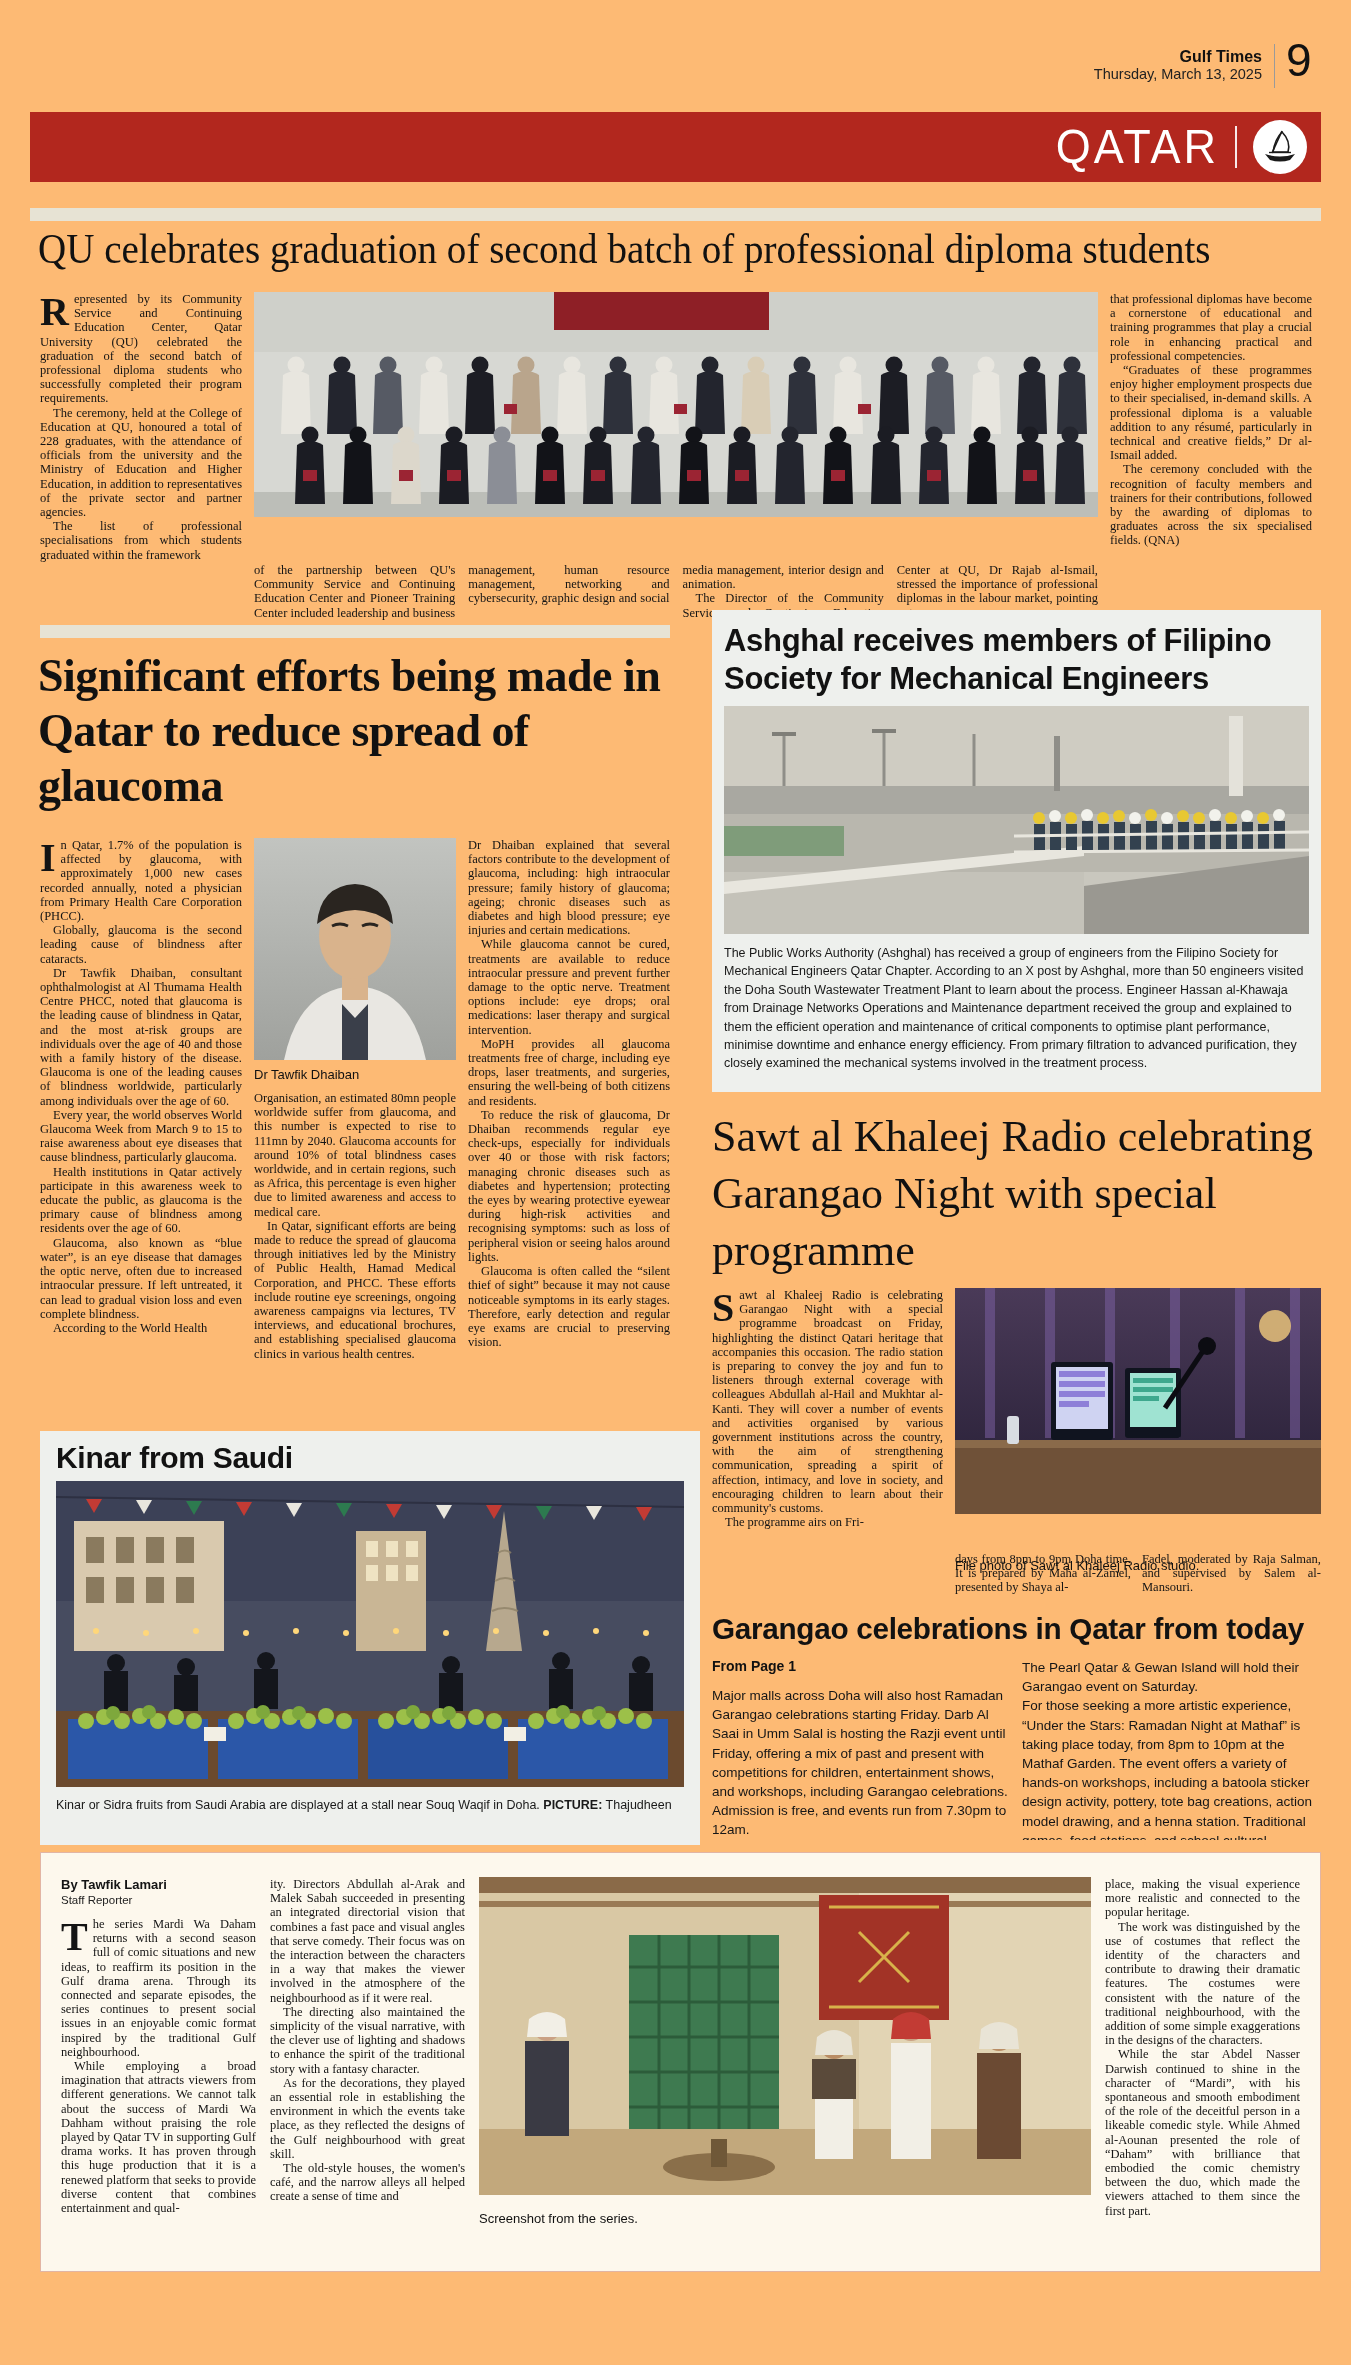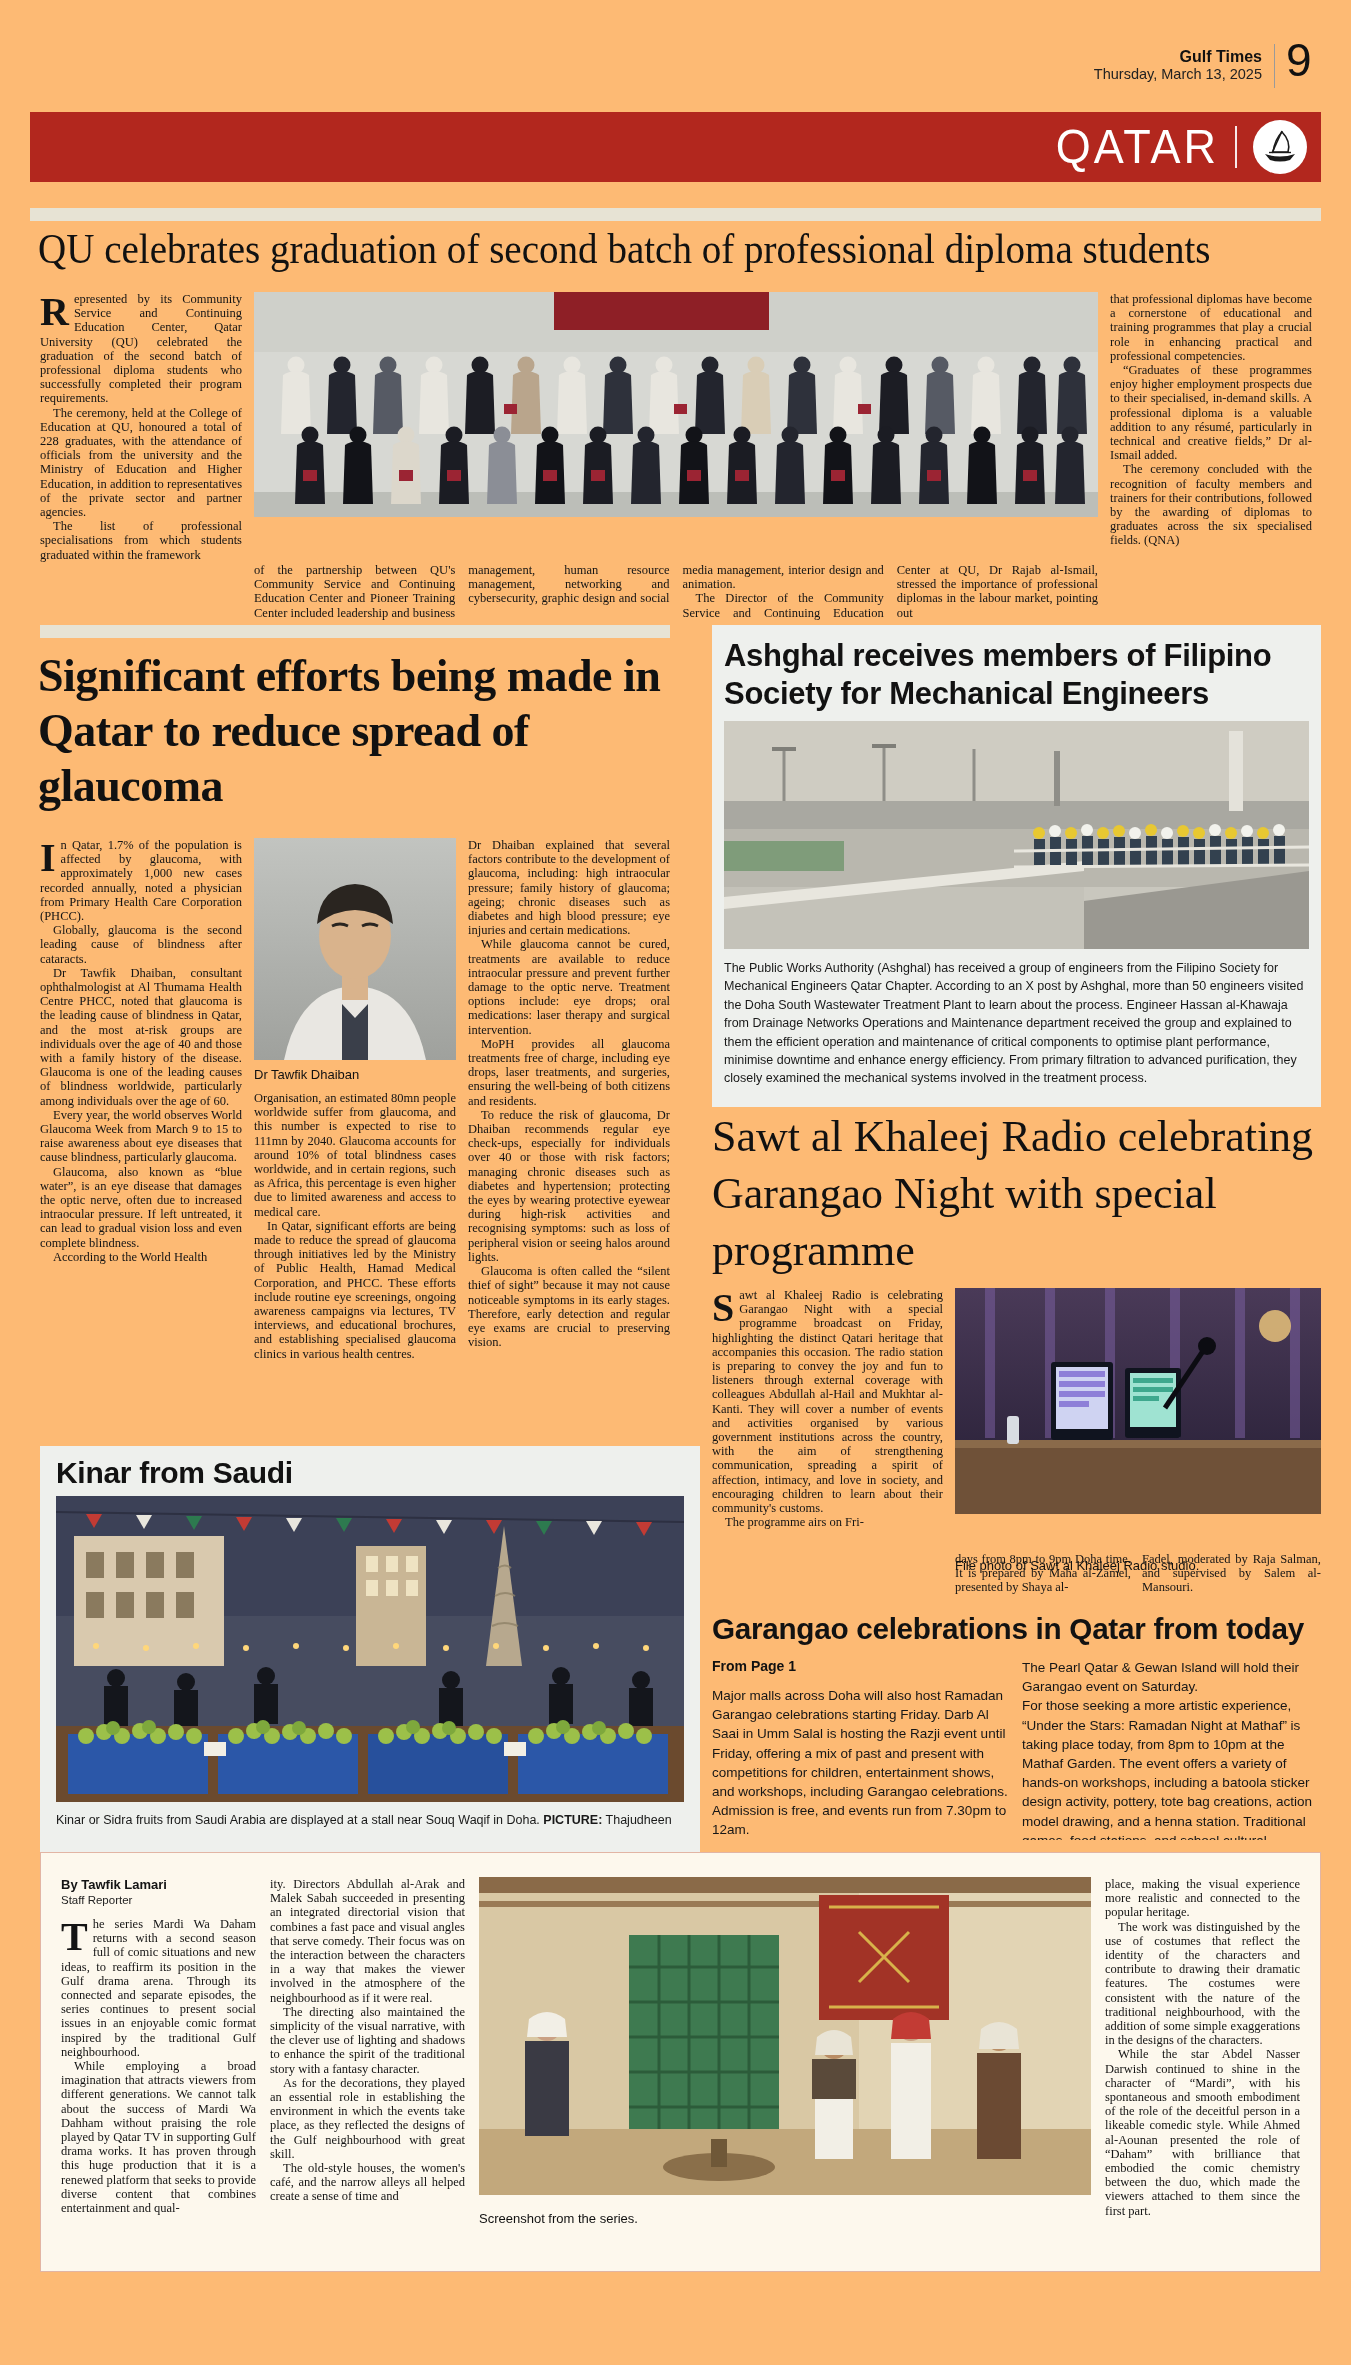--- a/index.html
+++ b/index.html
@@ -32,21 +32,21 @@
 
   
   .body-col{font-size:12.5px;line-height:14.2px;text-align:justify;overflow:hidden;}
   .body-col p{margin:0;}
   .body-col p + p{text-indent:13px;}
   .dc{float:left;font:bold 40px/33px "Liberation Serif",serif;padding:3px 5px 0 0;}
   .flow4{column-count:4;column-gap:13px;margin-top:37px;}
 
   .caption{font-family:"Liberation Sans",sans-serif;font-size:13px;line-height:17px;color:#111;}
   .caption-sm{font-family:"Liberation Sans",sans-serif;font-size:12.5px;line-height:18.4px;color:#191919;}
-  .panel{background:#eef0ed;margin-top:15px;}
+  .panel{background:#eef0ed;}
   .kicker{font-family:"Liberation Sans",sans-serif;font-weight:bold;font-size:14px;color:#111;}
   .sans-col{font-family:"Liberation Sans",sans-serif;font-size:13.5px;line-height:19.2px;color:#161616;overflow:hidden;}
   .sans-col p{margin:0;}
 
   .qtv-box{background:#fdf8ed;border:1px solid #e2b5a4;box-sizing:border-box;padding:10px 20px;}
   .byline-name{font-family:"Liberation Sans",sans-serif;font-weight:bold;font-size:13px;line-height:16px;}
   .byline-role{font-family:"Liberation Sans",sans-serif;font-size:11.5px;line-height:14px;color:#222;}
   .photo{display:block;}
   .credit{font-weight:bold;}
   .ital{font-style:italic;}
@@ -165,20 +165,21 @@
   </div>
 
   <div class="abs band" style="left:40px;top:625px;width:630px;height:13px;"></div>
   <div class="abs h-serif gl-head" style="left:38px;top:648px;width:645px;">Significant efforts being made in Qatar to reduce spread of glaucoma</div>
 
   <div class="abs body-col" style="left:40px;top:838px;width:202px;height:565px;">
     <p><span class="dc">I</span><span>n Qatar, 1.7% of the population is affected by glaucoma, with approximately 1,000 new cases recorded annually, noted a physician from Primary Health Care Corporation (PHCC).</span></p>
     <p>Globally, glaucoma is the second leading cause of blindness after cataracts.</p>
     <p>Dr Tawfik Dhaiban, consultant ophthalmologist at Al Thumama Health Centre PHCC, noted that glaucoma is the leading cause of blindness in Qatar, and the most at-risk groups are individuals over the age of 40 and those with a family history of the disease. Glaucoma is one of the leading causes of blindness worldwide, particularly among individuals over the age of 60.</p>
     <p>Every year, the world observes World Glaucoma Week from March 9 to 15 to raise awareness about eye diseases that cause blindness, particularly glaucoma.</p>
+    <p>Health institutions in Qatar actively participate in this awareness week to educate the public, as glaucoma is the primary cause of blindness among residents over the age of 60.</p>
     <p>Glaucoma, also known as “blue water”, is an eye disease that damages the optic nerve, often due to increased intraocular pressure. If left untreated, it can lead to gradual vision loss and even complete blindness.</p>
     <p>According to the World Health</p>
   </div>
 
   <div class="abs" style="left:254px;top:838px;width:202px;height:565px;overflow:hidden;">
     <svg class="photo" width="202" height="222" viewBox="0 0 202 222">
       <rect width="202" height="222" fill="#b2b4b0"></rect>
       <rect width="202" height="222" fill="url(#pgrad)"></rect>
       <defs>
           <linearGradient id="pgrad" x1="0" y1="0" x2="0" y2="1">

